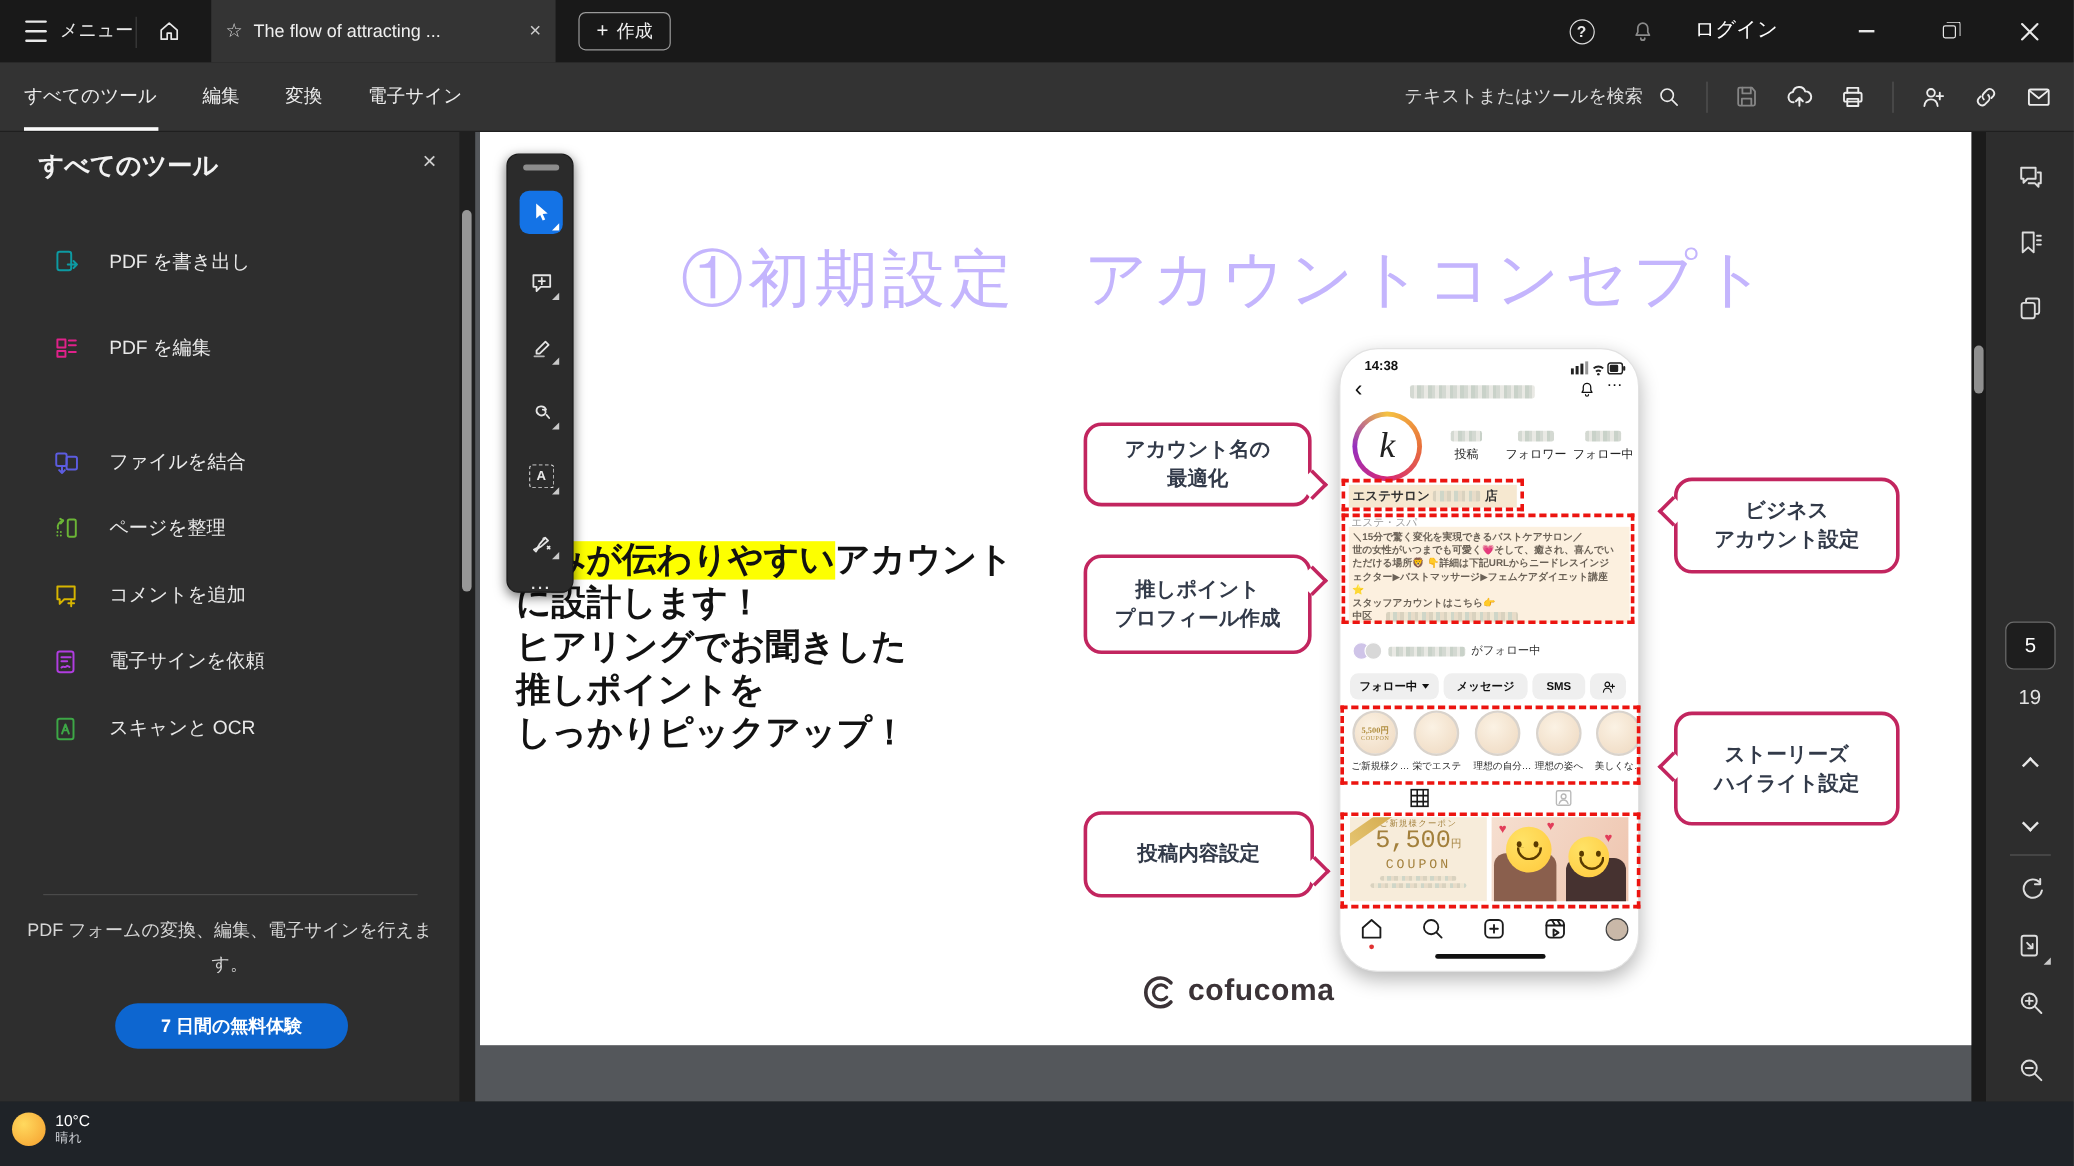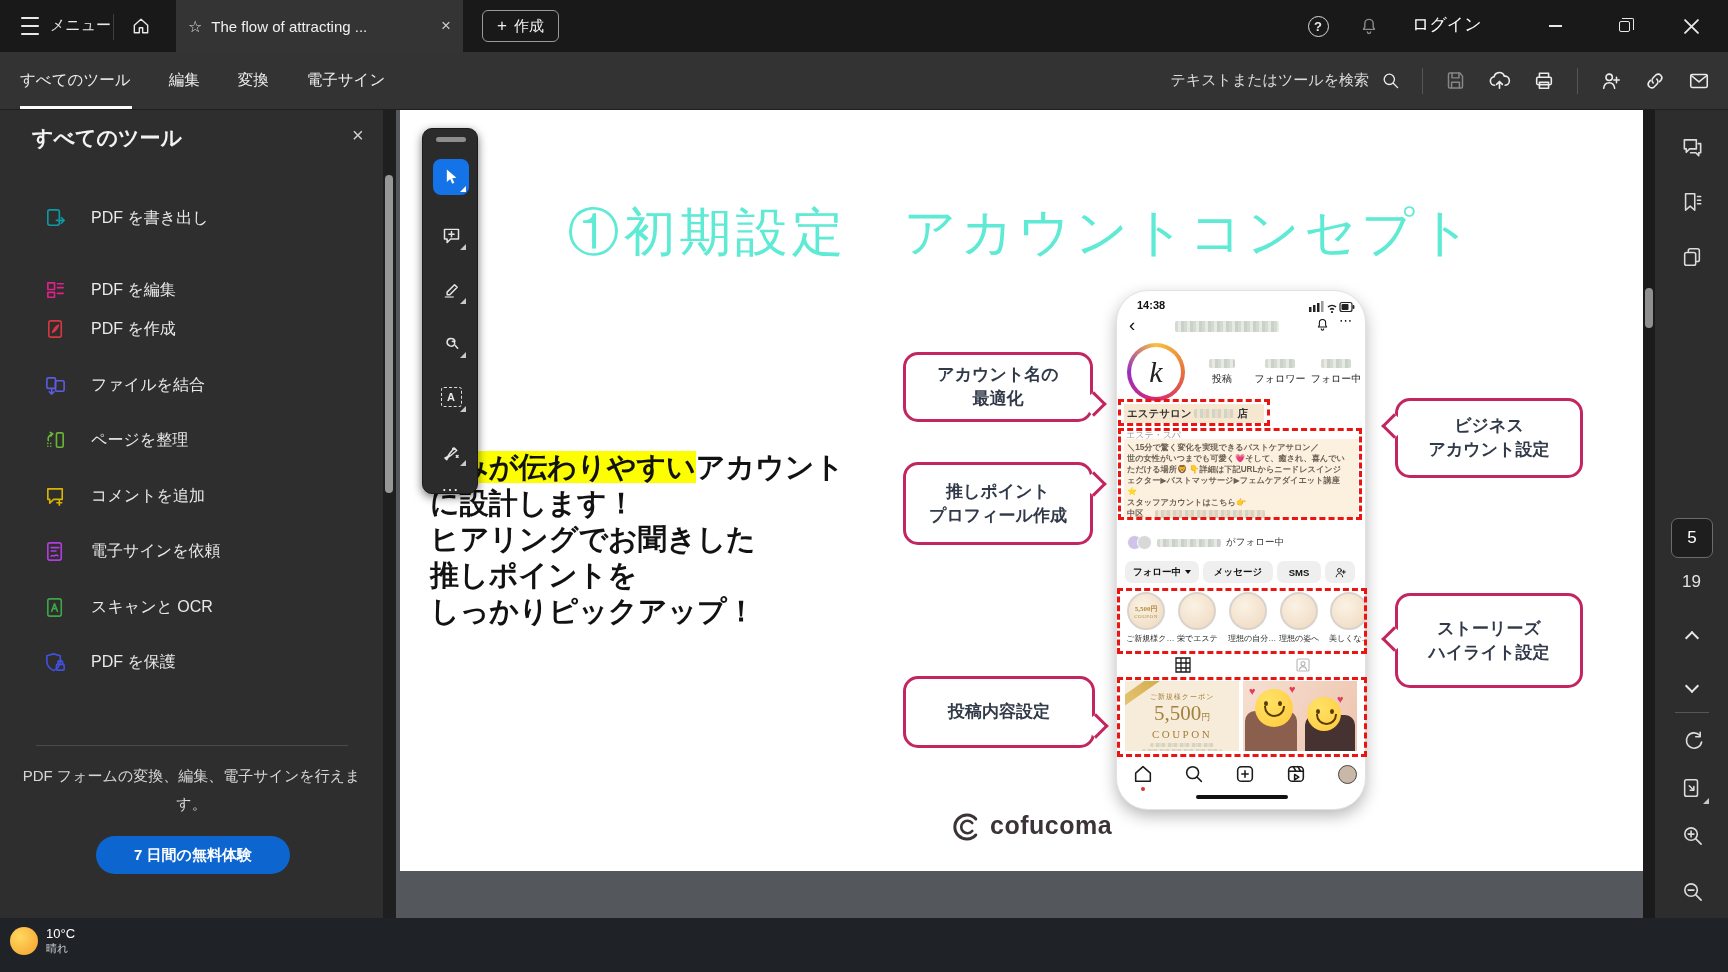--- a/index.html
+++ b/index.html
@@ -40,21 +40,21 @@
   .chev{border:solid currentColor;border-width:0 2px 2px 0;display:inline-block;padding:4px}
   .chev.up{transform:rotate(-135deg)}
   .chev.down{transform:rotate(45deg)}
   
   .qtool{position:absolute;left:422px;top:128px;width:56px;height:366px;background:#2b2b2b;border:1px solid #1b1b1b;border-radius:10px;box-shadow:0 3px 10px rgba(0,0,0,.55);z-index:40;color:#e4e4e4}
   .q-btn{position:absolute;left:10px;width:36px;height:36px;display:flex;align-items:center;justify-content:center;border-radius:8px}
   .q-active{background:#1473e6}
   .corner{position:absolute;right:3px;bottom:3px;width:0;height:0;border-style:solid;border-width:0 0 6px 6px;border-color:transparent transparent #c9c9c9 transparent}
   .handle{position:absolute;left:13px;top:8px;width:30px;height:5px;border-radius:3px;background:#8d8d8d}
   
-  .doc-title{position:absolute;left:400px;top:198px;width:1243px;text-align:center;font-family:"Liberation Serif","DejaVu Serif",serif;font-size:52px;letter-spacing:4px;color:#5eead4}
+  .doc-title{position:absolute;left:400px;top:198px;width:1243px;text-align:center;font-family:"Liberation Serif","DejaVu Serif",serif;font-size:52px;letter-spacing:4px;color:#c4b5fd}
   .body-text{position:absolute;left:430px;top:449px;font-size:29px;font-weight:700;line-height:36px;color:#121212;white-space:nowrap}
   .hl{background:#fdff00}
   
   .callout{position:absolute;background:#fff;border:3.5px solid #c2255f;border-radius:15px;display:flex;flex-direction:column;align-items:center;justify-content:center;font-size:17px;line-height:24px;font-weight:600;color:#323a49;z-index:30}
   .pt{position:absolute;width:18px;height:18px;background:#fff;transform:rotate(45deg)}
   .pt.r{right:-13px;border-top:3.5px solid #c2255f;border-right:3.5px solid #c2255f}
   .pt.l{left:-13px;border-bottom:3.5px solid #c2255f;border-left:3.5px solid #c2255f}
   
   .phone{position:absolute;left:1116px;top:290px;width:250px;height:520px;background:#fff;border:1px solid #e2e2e2;border-radius:32px;box-shadow:0 6px 16px rgba(0,0,0,.28);overflow:hidden;z-index:10}
   .mosaic{background:repeating-linear-gradient(90deg,#d9d2bf 0 3px,#efe6d2 3px 6px,#cfd6c8 6px 9px,#e8dcc8 9px 12px);border-radius:2px}
@@ -205,29 +205,20 @@
   <div class="p-item" style="top:158px">
     <span style="color:#e0218a">
         <svg class="ln" width="23" height="23" viewBox="0 0 24 24">
           <rect x="4" y="4" width="7" height="7"></rect>
           <rect x="4" y="14" width="7" height="5"></rect>
           <path d="M14 5h6M14 9h6M14 15h6"></path>
         </svg>
       </span>
     <span>PDF を編集</span>
   </div>
-  <div class="p-item" style="top:197px">
-    <span style="color:#d7373f">
-        <svg class="ln" width="23" height="23" viewBox="0 0 24 24">
-          <rect x="5" y="3" width="13" height="17" rx="2"></rect>
-          <path d="M9 15c1.5-4 4-6.5 6-7.5-1 3-3 6-6 7.5z"></path>
-        </svg>
-      </span>
-    <span>PDF を作成</span>
-  </div>
   <div class="p-item" style="top:253px">
     <span style="color:#5c5ce0">
         <svg class="ln" width="23" height="23" viewBox="0 0 24 24">
           <rect x="3" y="4" width="9" height="11" rx="1.5"></rect>
           <rect x="12" y="7" width="9" height="11" rx="1.5"></rect>
           <path d="M8 16v5m0 0-2.5-2.5M8 21l2.5-2.5"></path>
         </svg>
       </span>
     <span>ファイルを結合</span>
   </div>
@@ -262,30 +253,20 @@
     <span>電子サインを依頼</span>
   </div>
   <div class="p-item" style="top:475px">
     <span style="color:#3da746">
         <svg class="ln" width="23" height="23" viewBox="0 0 24 24">
           <rect x="4" y="3" width="14" height="18" rx="2"></rect>
           <path d="M8 16l3-8 3 8M9.3 13.2h3.4"></path>
         </svg>
       </span>
     <span>スキャンと OCR</span>
-  </div>
-  <div class="p-item" style="top:530px">
-    <span style="color:#4250e0">
-        <svg class="ln" width="23" height="23" viewBox="0 0 24 24">
-          <path d="M10 3l7 2v6c0 5-3 7.5-7 9.5C6 18.5 3 16 3 11V5z"></path>
-          <rect x="13" y="14" width="8" height="6" rx="1"></rect>
-          <path d="M14.5 14v-1.5a2.5 2.5 0 0 1 5 0V14"></path>
-        </svg>
-      </span>
-    <span>PDF を保護</span>
   </div>
 
   <div class="abs" style="left:36px;top:635px;width:312px;height:1px;background:#4a4a4a"></div>
   <div class="abs" style="left:0;top:652px;width:383px;text-align:center;font-size:15px;line-height:28px;color:#d6d6d6">
     <div>PDF フォームの変換、編集、電子サインを行えま</div>
     <div>す。</div>
   </div>
   <div class="cta">
       <span>7 日間の無料体験</span>
     </div>
@@ -430,21 +411,21 @@
   <div class="abs" style="left:178px;top:366px;color:#b9b9b9">
     <svg class="ln" width="16" height="16" viewBox="0 0 24 24">
         <rect x="3" y="3" width="18" height="18" rx="2"></rect>
         <circle cx="12" cy="10" r="3"></circle>
         <path d="M6.5 19c1-3 3-4.5 5.5-4.5s4.5 1.5 5.5 4.5"></path>
       </svg>
   </div>
 
   <div class="post" style="left:8px;background:#f7ecda">
     <div class="abs" style="left:-14px;top:6px;width:52px;height:9px;background:linear-gradient(90deg,#e8c977,#d4ab4e);transform:rotate(-35deg)"></div>
-    <div style="text-align:center;padding-top:11px;color:#a3803c;font-family:Liberation Serif, serif">
+    <div style="text-align:center;padding-top:0;color:#a3803c;font-family:Liberation Mono, monospace">
       <div style="font-size:7px;letter-spacing:1px">ご新規様クーポン</div>
       <div style="line-height:22px"><span style="font-size:21px">5,500</span><span style="font-size:9px">円</span></div>
       <div style="font-size:11px;letter-spacing:2.5px">COUPON</div>
       <div class="mosaic" style="width:64px;height:4px;margin:3px auto 0"></div>
       <div class="mosaic" style="width:80px;height:4px;margin:2px auto 0"></div>
     </div>
   </div>
   <div class="post" style="left:126px;background:linear-gradient(120deg,#f6dfd0,#eec4ae)">
     <div class="abs" style="left:2px;top:30px;width:52px;height:44px;background:#8a5f4d;border-radius:10px 10px 0 0"></div>
     <div class="abs" style="left:62px;top:34px;width:50px;height:40px;background:#463230;border-radius:10px 10px 0 0"></div>

